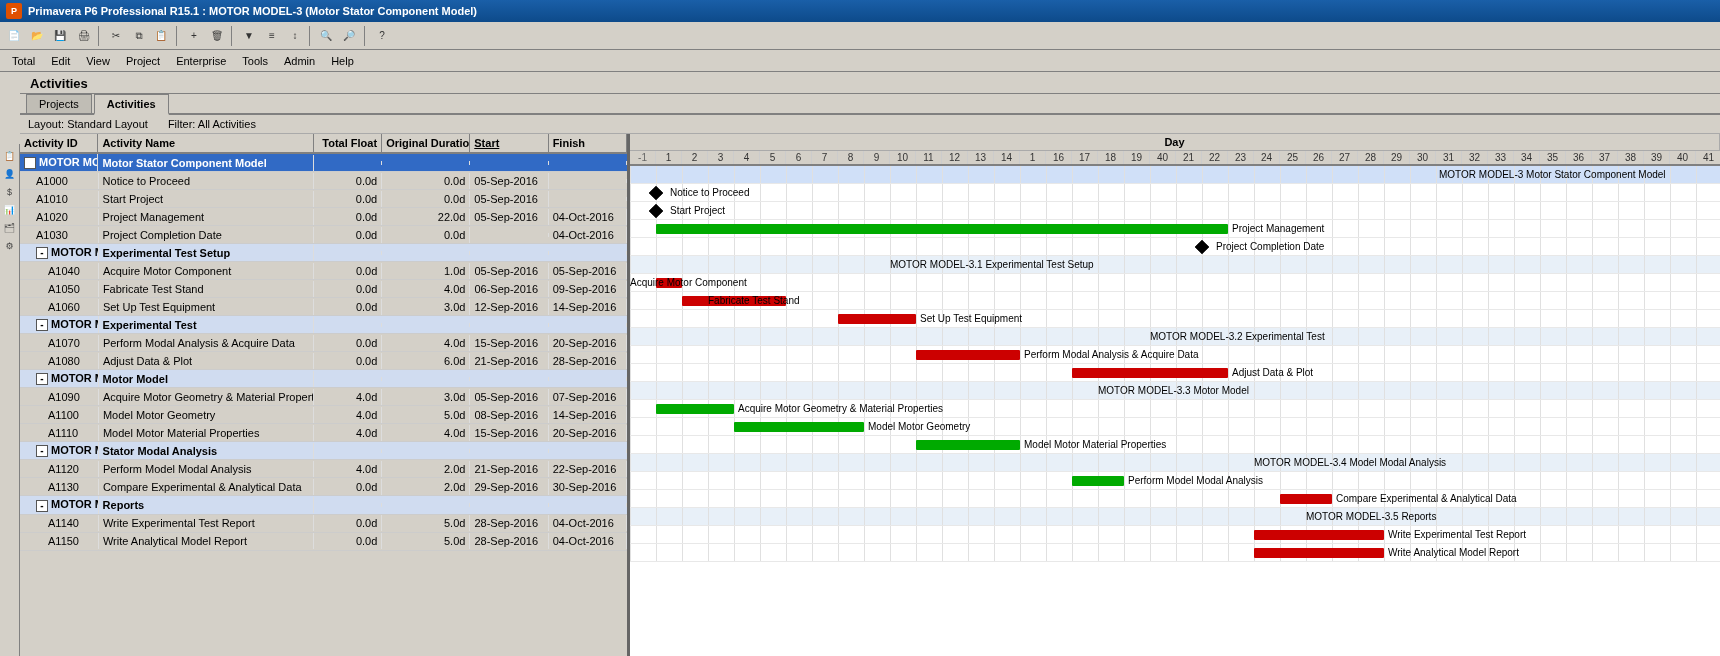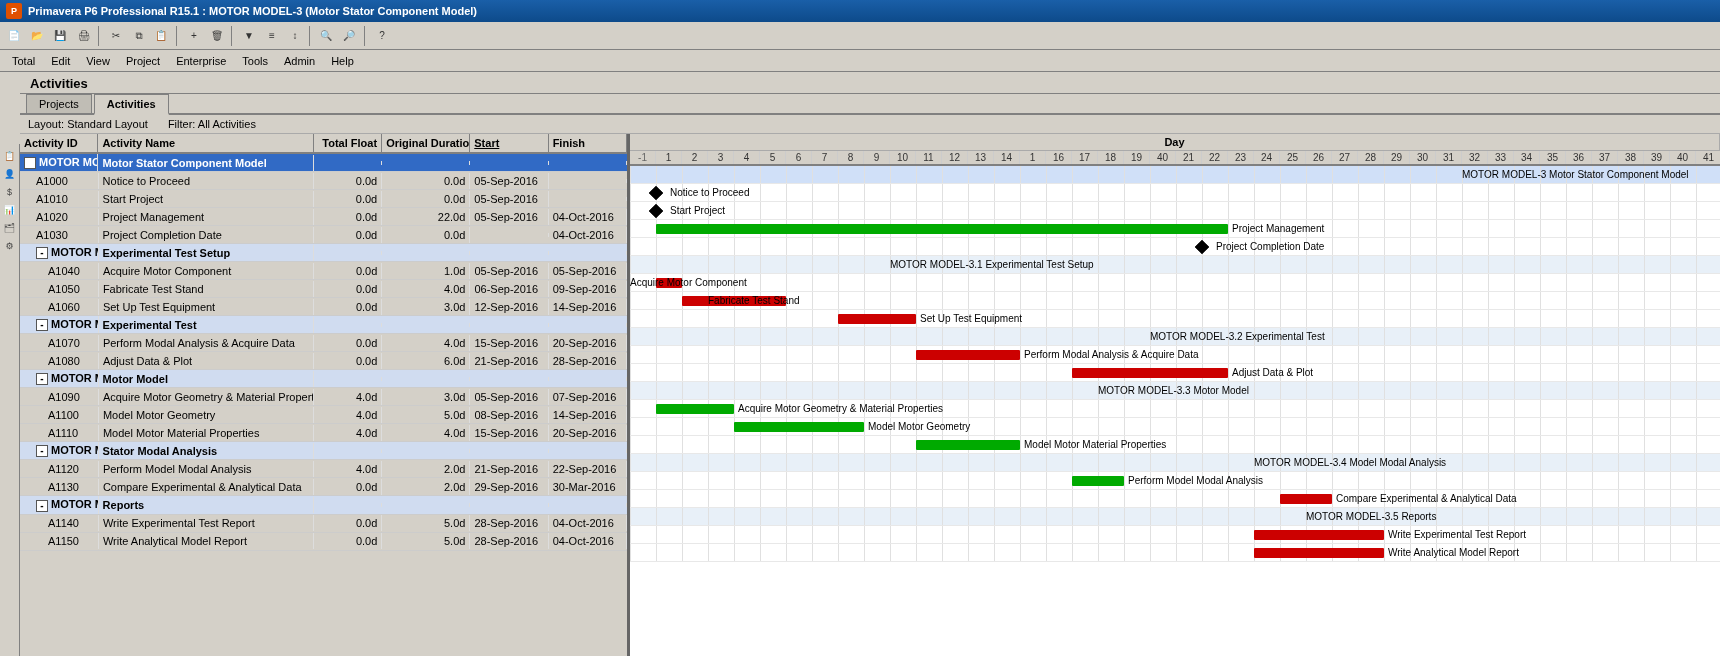--- a/index.html
+++ b/index.html
@@ -522,21 +522,21 @@
     <div class="td td-orig">2.0d</div>
     <div class="td td-start">21-Sep-2016</div>
     <div class="td td-finish">22-Sep-2016</div>
   </div>
             <div class="row">
     <div class="td td-id" style="padding-left:28px;">A1130</div>
     <div class="td td-name">Compare Experimental &amp; Analytical Data</div>
     <div class="td td-float">0.0d</div>
     <div class="td td-orig">2.0d</div>
     <div class="td td-start">29-Sep-2016</div>
-    <div class="td td-finish">30-Mar-2016</div>
+    <div class="td td-finish">30-Sep-2016</div>
   </div>
             <div class="row" style="background: rgb(208, 220, 240); font-weight: bold;">
     <div class="td td-id" style="padding-left:16px;"><span class="group-expand">-</span>MOTOR MODEL-3.5</div>
     <div class="td td-name">Reports</div>
     <div class="td td-float"></div>
     <div class="td td-orig"></div>
     <div class="td td-start"></div>
     <div class="td td-finish"></div>
   </div>
             <div class="row">
@@ -645,21 +645,21 @@
               <div class="gantt-grid-line" style="left: 832px;"></div>
               <div class="gantt-grid-line" style="left: 858px;"></div>
               <div class="gantt-grid-line" style="left: 884px;"></div>
               <div class="gantt-grid-line" style="left: 910px;"></div>
               <div class="gantt-grid-line" style="left: 936px;"></div>
               <div class="gantt-grid-line" style="left: 962px;"></div>
               <div class="gantt-grid-line" style="left: 988px;"></div>
               <div class="gantt-grid-line" style="left: 1014px;"></div>
               <div class="gantt-grid-line" style="left: 1040px;"></div>
               <div class="gantt-grid-line" style="left: 1066px;"></div>
-              <div class="gantt-label" style="left: 832px;">MOTOR MODEL-3  Motor Stator Component Model</div>
+              <div class="gantt-label" style="left: 809px;">MOTOR MODEL-3  Motor Stator Component Model</div>
             </div>
             <div class="gantt-row" style="height: 18px; width: 1092px; position: relative;">
               <div class="gantt-grid-line" style="left: 0px;"></div>
               <div class="gantt-grid-line" style="left: 26px;"></div>
               <div class="gantt-grid-line" style="left: 52px;"></div>
               <div class="gantt-grid-line" style="left: 78px;"></div>
               <div class="gantt-grid-line" style="left: 104px;"></div>
               <div class="gantt-grid-line" style="left: 130px;"></div>
               <div class="gantt-grid-line" style="left: 156px;"></div>
               <div class="gantt-grid-line" style="left: 182px;"></div>

